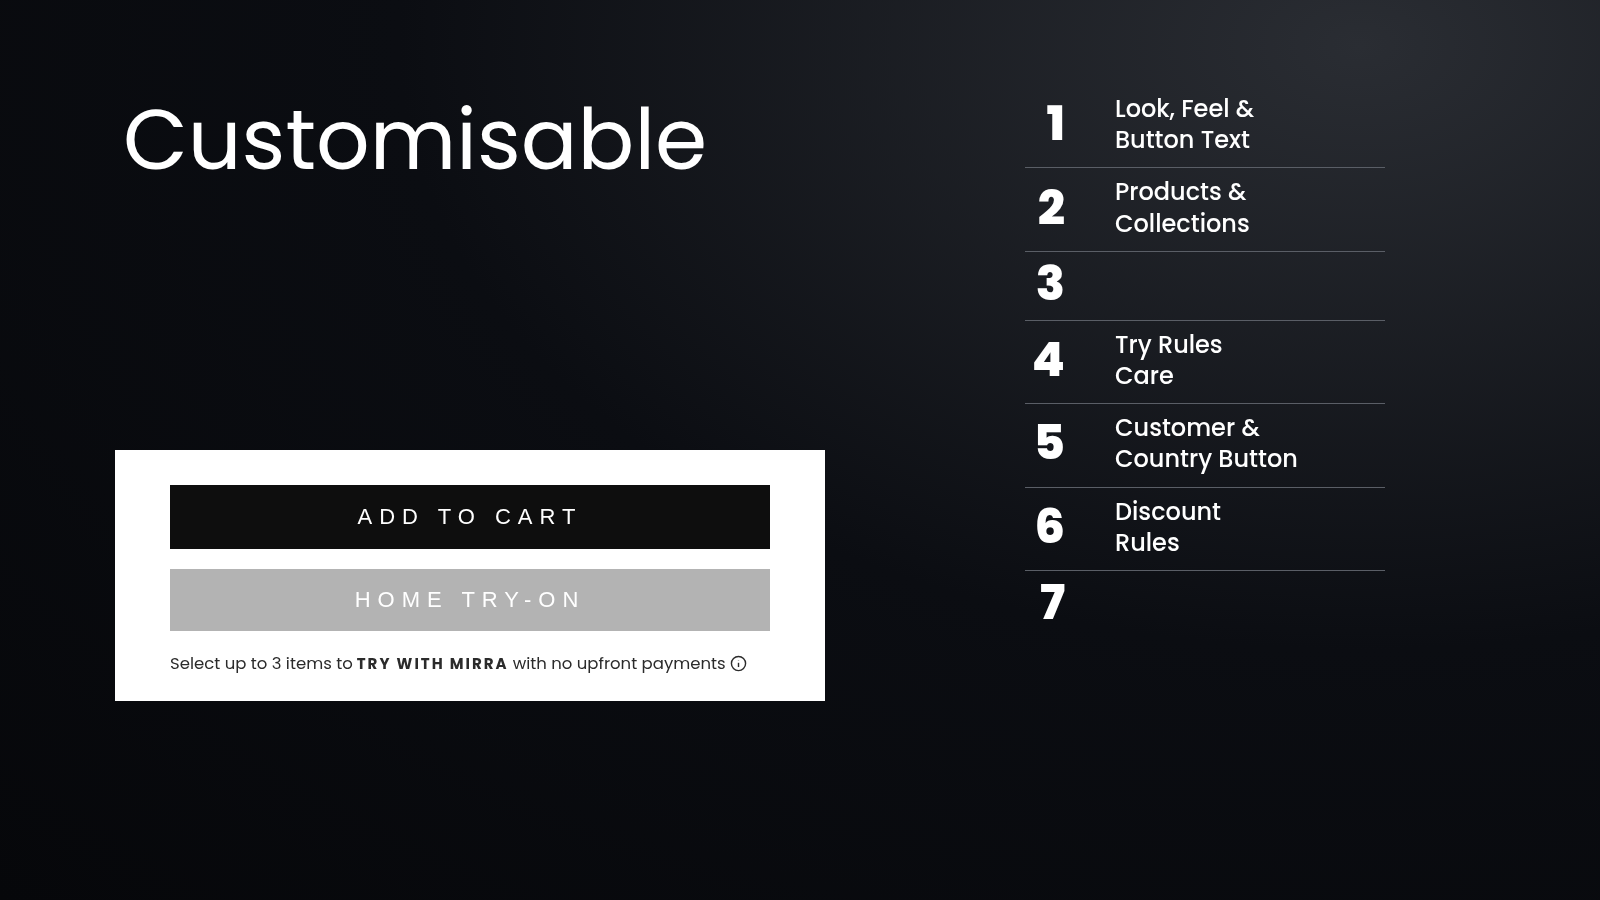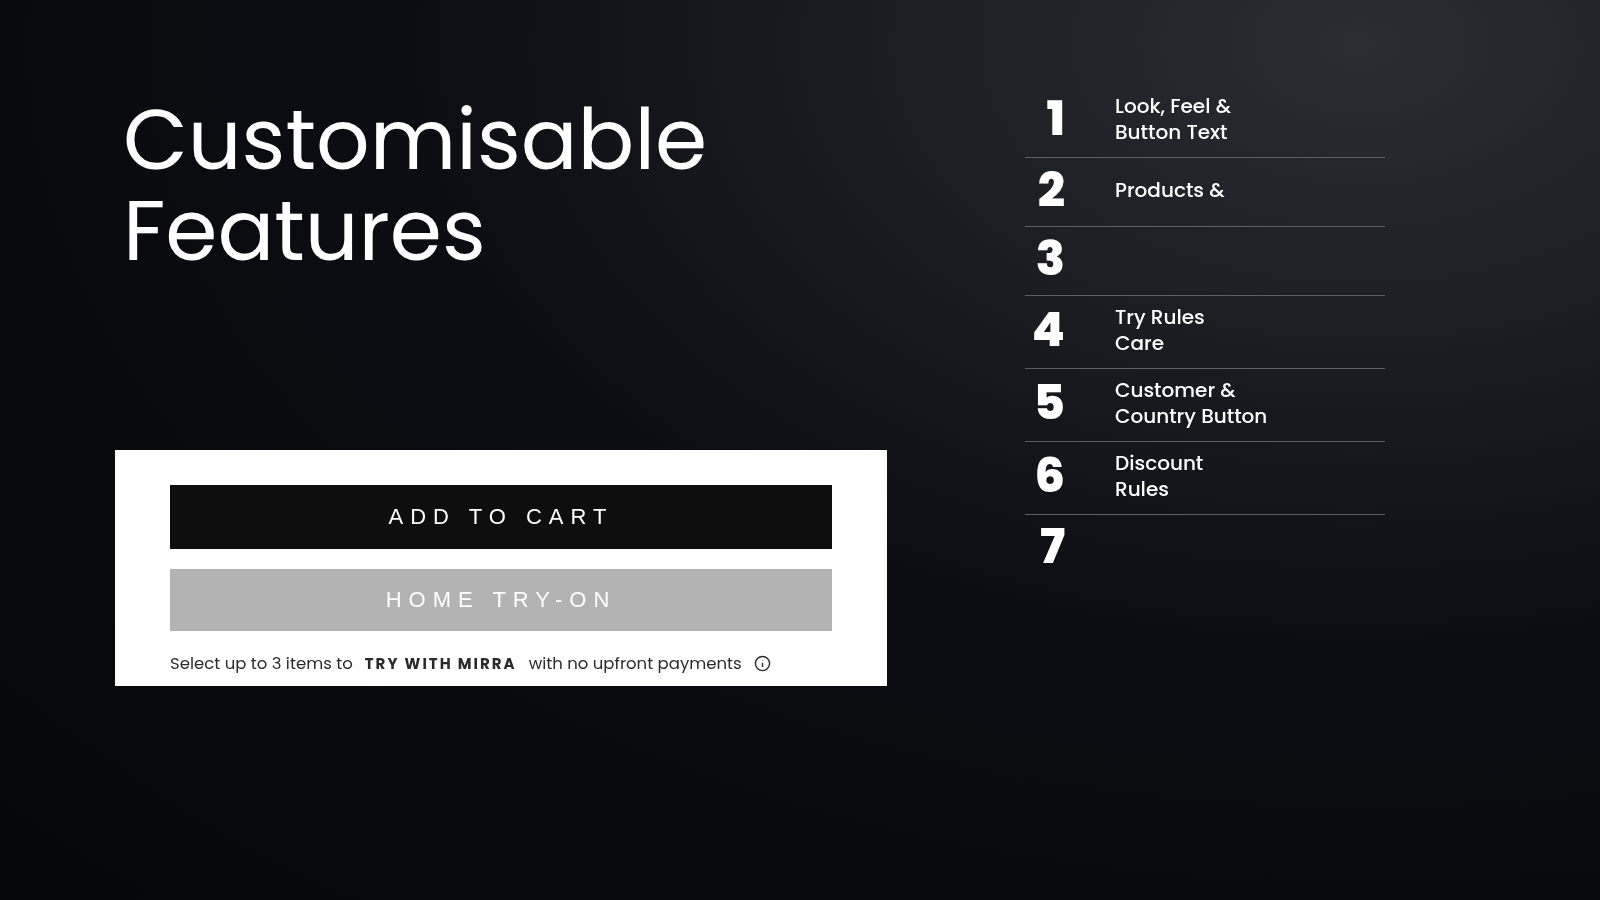--- a/index.html
+++ b/index.html
@@ -25,23 +25,23 @@
       font-size: 84px;
       font-weight: 400;
       line-height: 1.08;
       letter-spacing: 0px;
     }
 
     .widget-card {
       position: absolute;
       top: 450px;
       left: 115px;
-      width: 772px;
+      width: 710px;
       background: #ffffff;
-      padding: 35px 55px 10px 55px;
+      padding: 35px 55px 25px 55px;
       color: #000000;
     }
 
     .btn-primary {
       width: 100%;
       background: #0e0e0e;
       color: #ffffff;
       border: none;
       padding: 19px 0;
       font-size: 22px;
@@ -63,21 +63,21 @@
       cursor: pointer;
       margin-bottom: 20px;
     }
 
     .widget-caption {
       font-size: 16.5px;
       color: #2b2b2b;
       display: flex;
       align-items: center;
       flex-wrap: wrap;
-      gap: 12px;
+      gap: 4px;
     }
 
     .brand-text {
       font-weight: 700;
       letter-spacing: 2px;
       font-size: 15px;
       text-transform: uppercase;
       text-align: right;
     }
 
@@ -110,31 +110,30 @@
 
     .feature-number {
       font-size: 48px;
       font-weight: 800;
       min-width: 40px;
       text-align: right;
       line-height: 1;
     }
 
     .feature-label {
-      font-size: 20px;
+      font-size: 24px;
       font-weight: 500;
       line-height: 1.3;
     }
   </style>
 </head>
 <body>
 
 <h1 class="heading">
   <span>Customisable</span><br>
-  <span>Features</span>
 </h1>
 
 <div class="widget-card">
   <button class="btn-primary">ADD TO CART</button>
   <button class="btn-secondary">HOME TRY-ON</button>
   <div class="widget-caption">
     <span>Select up to 3 items to</span>
     <span class="brand-text">TRY WITH MIRRA</span>
     <span>with no upfront payments</span>
     <span class="info-icon">
@@ -152,20 +151,21 @@
     <div class="feature-number">1</div>
     <div class="feature-label">
       <span>Look, Feel &amp;</span><br>
       <span>Button Text</span>
     </div>
   </div>
   <div class="feature-item">
     <div class="feature-number">2</div>
     <div class="feature-label">
       <span>Products &amp;</span><br>
+      <span>Collections</span>
     </div>
   </div>
   <div class="feature-item">
     <div class="feature-number">3</div>
   </div>
   <div class="feature-item">
     <div class="feature-number">4</div>
     <div class="feature-label">
       <span>Try Rules</span><br>
       <span>Care</span>

